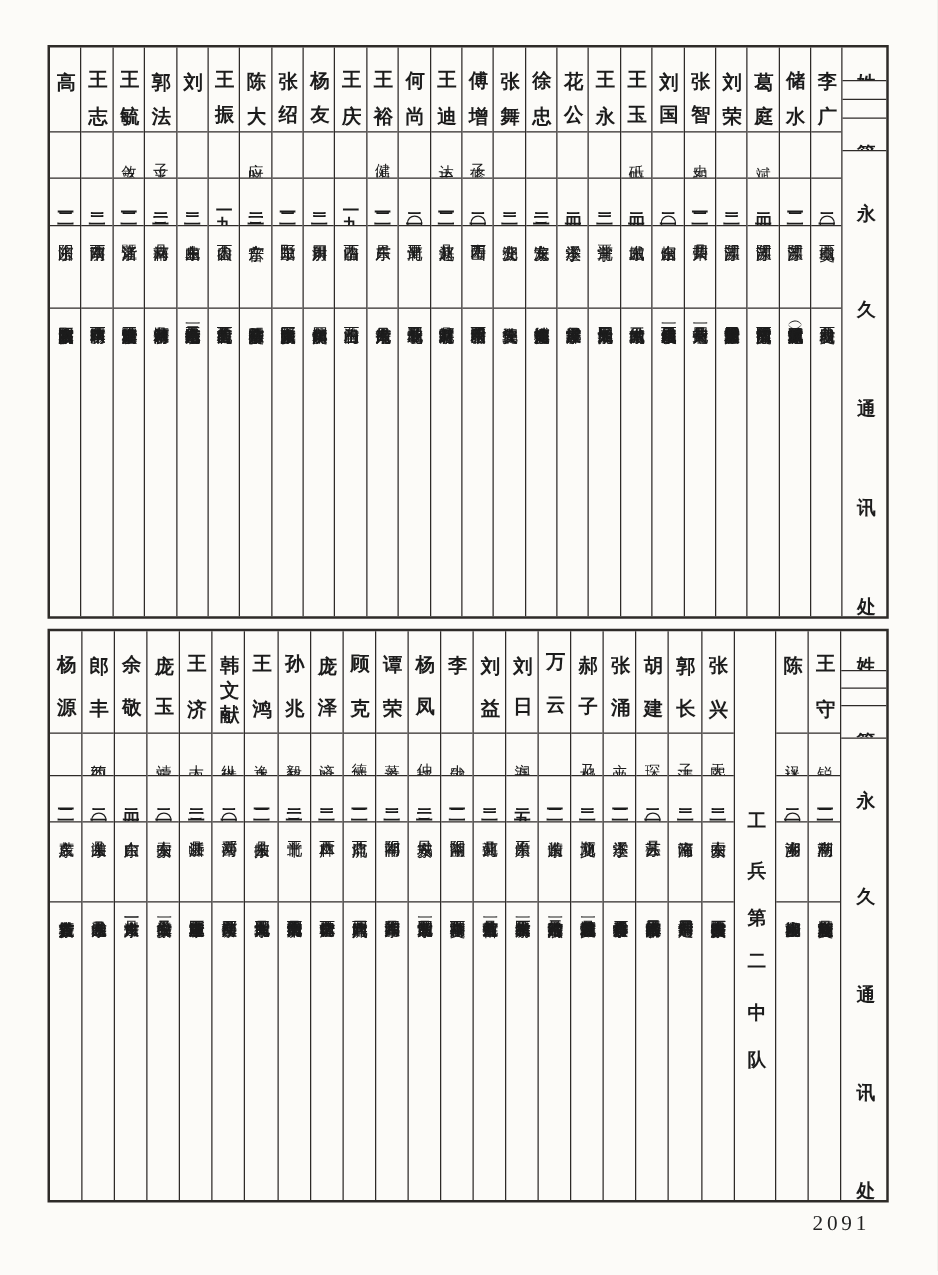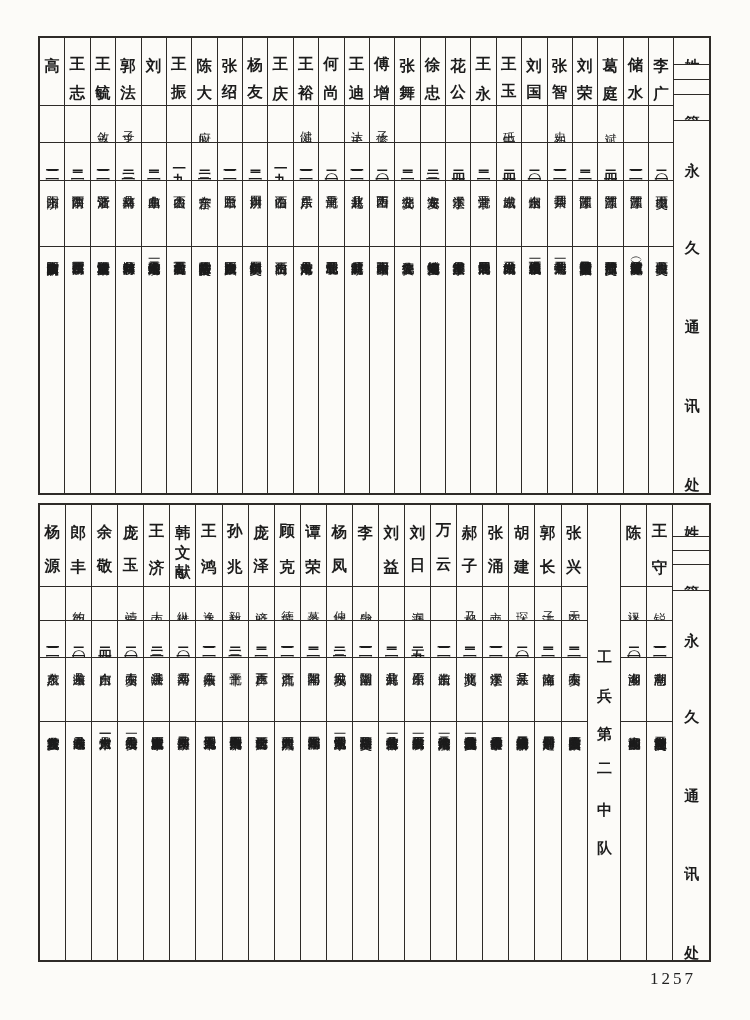--- a/index.html
+++ b/index.html
@@ -975,14 +975,14 @@
           <span class="vtext">二一</span>
         </div>
         <div class="cell r-origin">
           <span class="vtext">广东茂名</span>
         </div>
         <div class="cell r-address">
           <span class="vtext">广东茂名谷篢墟广安堂转</span>
         </div>
       </div>
     </div>
-  <div class="page-number">1257</div>
+  <div class="page-number">2091</div>
 </div>
 
 </body></html>

